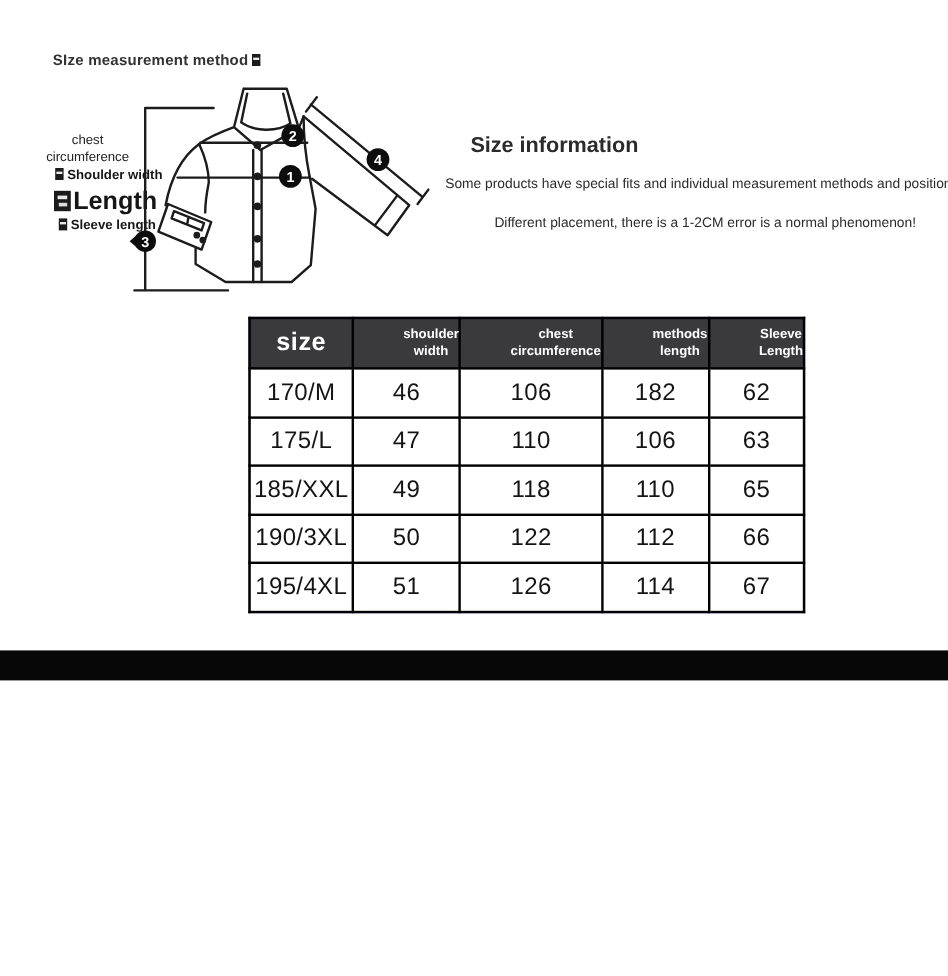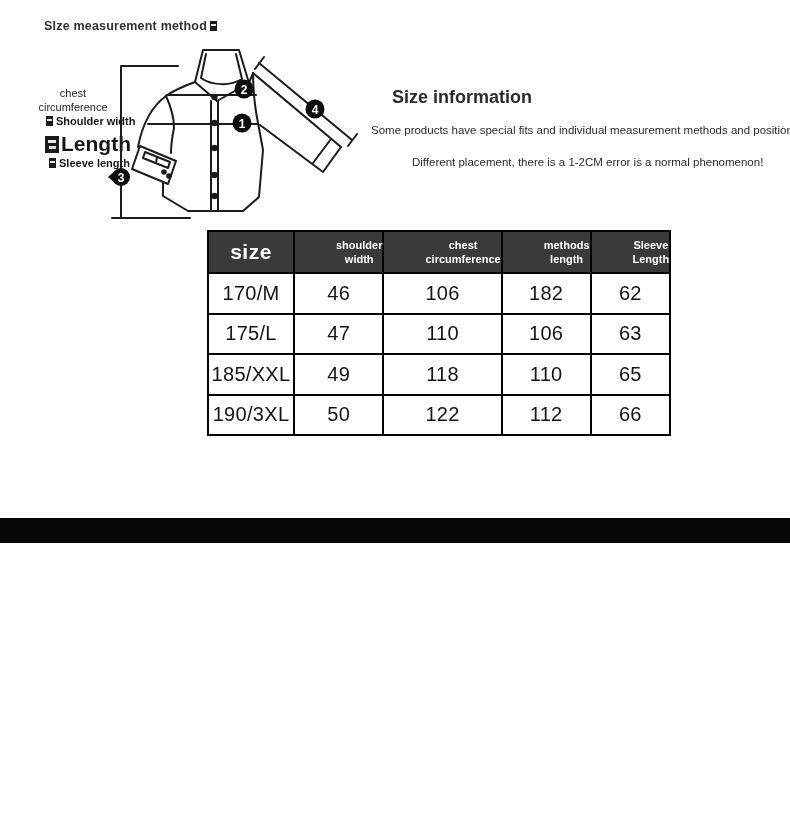--- a/index.html
+++ b/index.html
@@ -1,17 +1,17 @@
 <!DOCTYPE html>
 <html><head>
 <meta charset="utf-8">
 <style>
   html,body{margin:0;padding:0;background:#fff;}
   .page{position:relative;width:790px;height:654px;background:#ffffff;overflow:hidden;
-        font-family:"Liberation Sans",sans-serif;color:#1a1a1a;}
+        font-family:"Liberation Sans",sans-serif;color:#1a1a1a;margin-top:24px;}
 
   
   .page-title{position:absolute;left:44px;top:19px;font-size:12.5px;font-weight:600;
               color:#323232;letter-spacing:.2px;white-space:nowrap;}
 
   
   .tofu{display:inline-block;position:relative;background:#1b1b1b;}
   .tofu::after{content:"";position:absolute;left:20%;right:20%;top:32%;height:2px;background:#fff;opacity:.9;}
   .tofu-sm{width:7px;height:10px;margin-right:3px;transform:translateY(1px);}
   .tofu-lg{width:14px;height:17px;margin-right:2px;transform:translateY(2px);}
@@ -28,21 +28,21 @@
 
   
   .shirt-svg{position:absolute;left:0;top:0;width:790px;height:813px;pointer-events:none;}
 
   
   .info-heading{position:absolute;left:392px;top:87px;font-size:18px;font-weight:700;color:#2b2b2b;white-space:nowrap;}
   .info-line1{position:absolute;left:371px;top:124px;font-size:11.5px;font-weight:500;color:#2b2b2b;white-space:nowrap;}
   .info-line2{position:absolute;left:412px;top:156px;font-size:11.5px;font-weight:500;color:#2b2b2b;white-space:nowrap;}
 
   
-  .size-table{position:absolute;left:207px;top:230px;border-collapse:collapse;table-layout:fixed;
+  .size-table{position:absolute;left:207px;top:240px;border-collapse:collapse;table-layout:fixed;
               background:#4c1d95;}
   .size-table th,.size-table td{border:2px solid #000;padding:0;text-align:center;vertical-align:middle;}
   .size-table thead th{background:#3a3a3c;color:#fff;height:40px;font-weight:700;}
   .size-table thead th .h-small{display:block;font-size:11px;font-weight:600;line-height:1.3;padding-left:41px;}
   .size-table thead th.col-size{font-size:21px;font-weight:700;letter-spacing:.5px;}
   .size-table tbody td{height:38.5px;font-size:20px;color:#141414;background:#fff;letter-spacing:.3px;}
 
   
   .bottom-bar{position:absolute;left:0;top:518px;width:790px;height:25px;background:#070707;}
 </style>
@@ -174,18 +174,25 @@
         <td>110</td>
         <td>65</td>
       </tr>
       <tr>
         <td>190/3XL</td>
         <td>50</td>
         <td>122</td>
         <td>112</td>
         <td>66</td>
       </tr>
+      <tr>
+        <td>195/4XL</td>
+        <td>51</td>
+        <td>126</td>
+        <td>114</td>
+        <td>67</td>
+      </tr>
     </tbody>
   </table>
 
   <div class="bottom-bar"></div>
 
 </div>
 
 </body></html>

